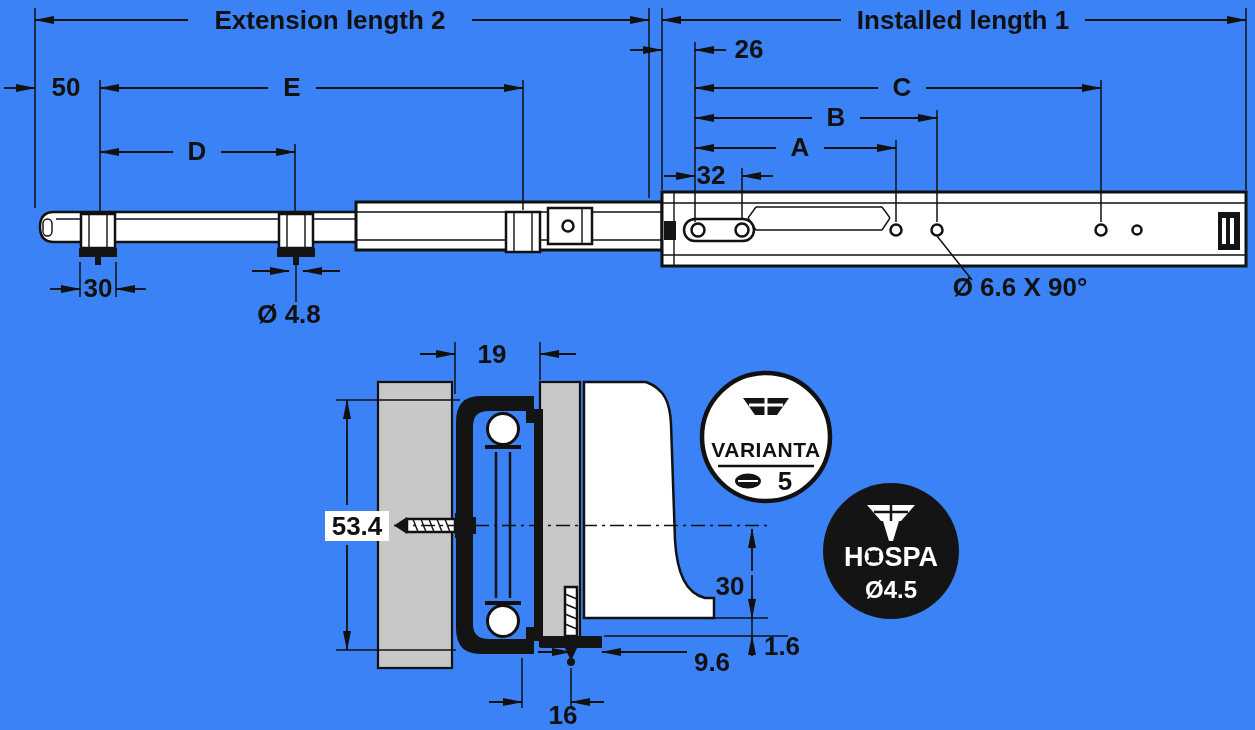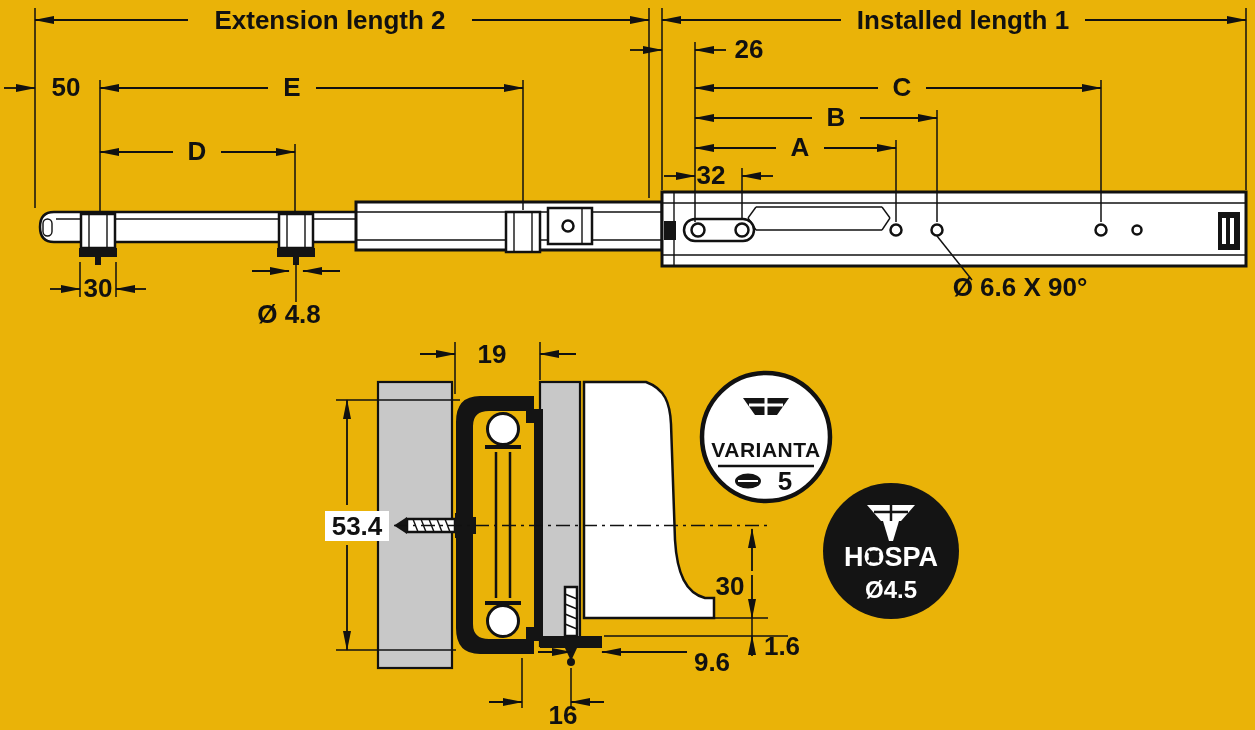--- a/index.html
+++ b/index.html
@@ -1,16 +1,16 @@
 <!DOCTYPE html>
 <html><head>
 <meta charset="utf-8">
 <style>
   html,body { margin:0; padding:0; background:#fff; }
-  .stage { position:relative; width:1255px; height:730px; background:#eab308; overflow:hidden; }
+  .stage { position:relative; width:1255px; height:730px; background:#3b82f6; overflow:hidden; }
   svg { display:block; }
   .t-lbl  { font:bold 26px "Liberation Sans", sans-serif; fill:#111; text-anchor:middle; }
   .t-dim  { font:bold 26px "Liberation Sans", sans-serif; fill:#111; text-anchor:middle; }
   .t-var  { font:bold 21px "Liberation Sans", sans-serif; fill:#111; text-anchor:middle; letter-spacing:.5px; }
   .t-five { font:bold 26px "Liberation Sans", sans-serif; fill:#111; text-anchor:middle; }
   .t-hsp  { font:bold 27px "Liberation Sans", sans-serif; fill:#fff; text-anchor:middle; }
   .t-hsps { font:bold 24px "Liberation Sans", sans-serif; fill:#fff; text-anchor:middle; }
   .ol  { fill:#fff; stroke:#111; stroke-width:2.5; }
   .ol3 { fill:#fff; stroke:#111; stroke-width:3; }
   .thin{ fill:none; stroke:#111; stroke-width:1.4; }

